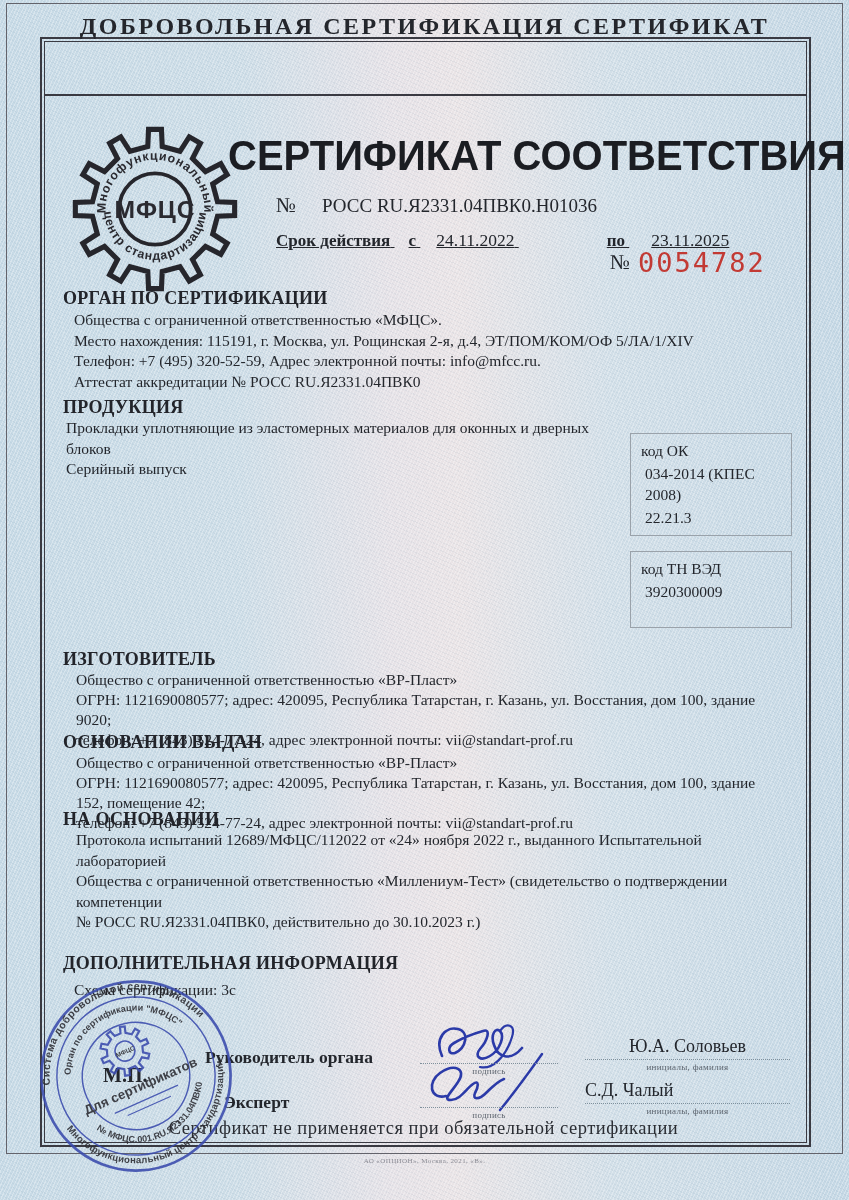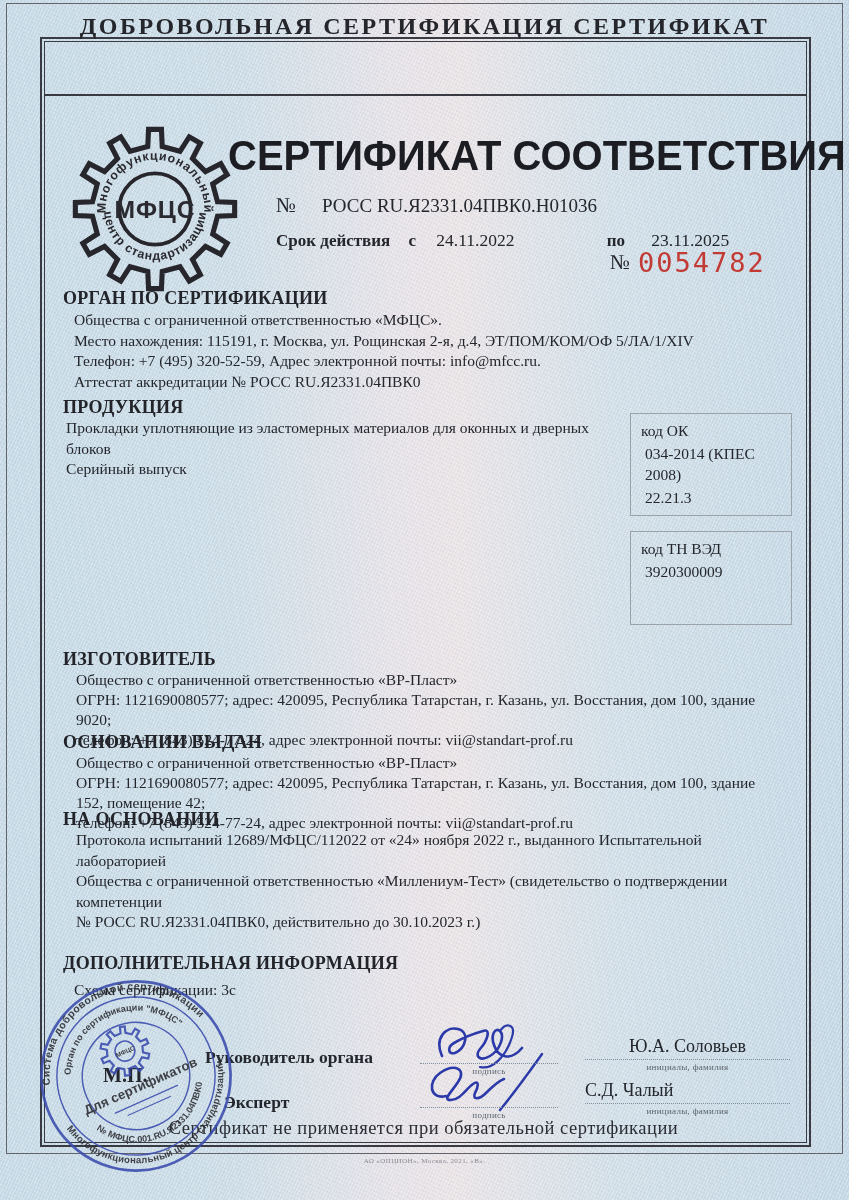--- a/index.html
+++ b/index.html
@@ -23,21 +23,21 @@
     font-weight:bold; font-size:24px; letter-spacing:2.5px; color:#24262c;
   }
   .abs{position:absolute;}
   
   .logo{left:70px; top:124px; width:170px; height:170px;}
   
   .title-main{left:228px; top:131px; font-family:"Liberation Sans",sans-serif; font-weight:bold;
     font-size:43px; letter-spacing:0px; color:#1b1d22; transform:scaleX(.93); transform-origin:left top; white-space:nowrap;}
   .num-line{left:276px; top:193px; font-size:19px; white-space:nowrap;}
   .num-line .no{font-size:21px; margin-right:26px;}
-  .validity{left:276px; top:230px; font-size:17px; white-space:nowrap;}
+  .validity{left:276px; top:230px; font-size:17px; white-space:nowrap;text-decoration:underline;}
   .validity .lbl{font-weight:bold;}
   .validity .from-lbl{font-weight:bold; margin-left:14px;}
   .validity .date1{margin-left:16px; font-size:17.5px;}
   .validity .to-lbl{font-weight:bold; margin-left:88px;}
   .validity .date2{margin-left:22px; font-size:17.5px;}
   .serial{left:610px; top:247px; white-space:nowrap;}
   .serial .no{font-size:21px; color:#23262c; vertical-align:3px;}
   .serial .digits{font-family:"DejaVu Sans Mono",monospace; font-size:27px; color:#c23a34; letter-spacing:2px; margin-left:8px;}
   
   .sec{left:63px; width:710px;}
@@ -48,25 +48,25 @@
   .sec-product{top:397px; width:560px;}
   .sec-conf{top:516px; width:560px;}
   .sec-conf p{font-weight:bold; padding-left:8px; margin-top:3px;}
   .sec-manu{top:649px;}
   .sec-manu p, .sec-issued p, .sec-basis p{line-height:20px; padding-left:13px;}
   .sec-issued{top:732px;}
   .sec-basis{top:809px;}
   .sec-basis p{line-height:20.5px;}
   .sec-add{top:953px;}
   .sec-add p{margin-top:6px;}
-  .code-box{left:630px; width:162px; border:1px solid #9aa2aa; font-size:15.5px; padding:6px 8px 8px 10px; box-sizing:border-box;}
+  .code-box{left:630px; width:162px; border:1px solid #9aa2aa; font-size:15.5px; padding:6px 8px 8px 10px; box-sizing:border-box;margin-top:20px;}
   .code-box .cb-label{margin:0;}
   .code-box p{margin:2px 0 0 4px; line-height:21px;}
   .box-ok{top:413px; height:103px;}
-  .box-tnved{top:531px; height:94px;}
+  .box-tnved{top:531px; height:77px;}
   
   .role{font-weight:bold; font-size:17.5px; white-space:nowrap;}
   .role-head{left:205px; top:1047px;}
   .role-expert{left:224px; top:1092px;}
   .dotline{border-bottom:1px dotted #7f909c; height:0;}
   .sig-line1{left:420px; top:1063px; width:138px;}
   .sig-line2{left:420px; top:1107px; width:138px;}
   .tiny-lbl{font-size:9px; color:#5c646e; text-align:center; letter-spacing:.3px;}
   .sig-lbl1{left:420px; top:1066px; width:138px;}
   .sig-lbl2{left:420px; top:1110px; width:138px;}

